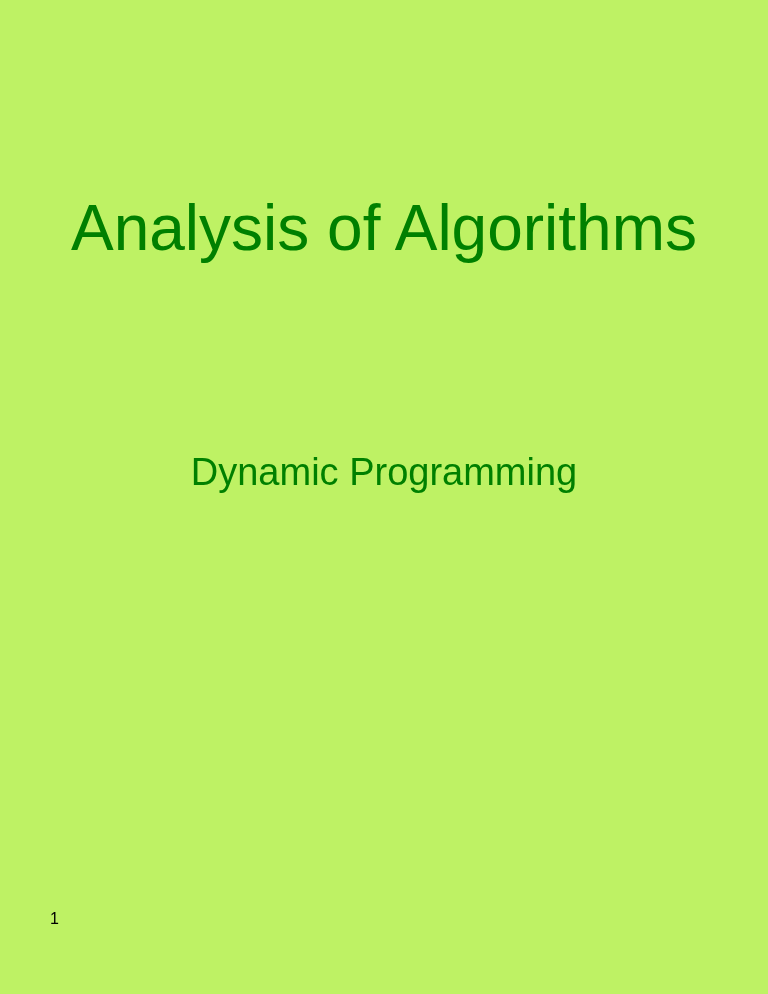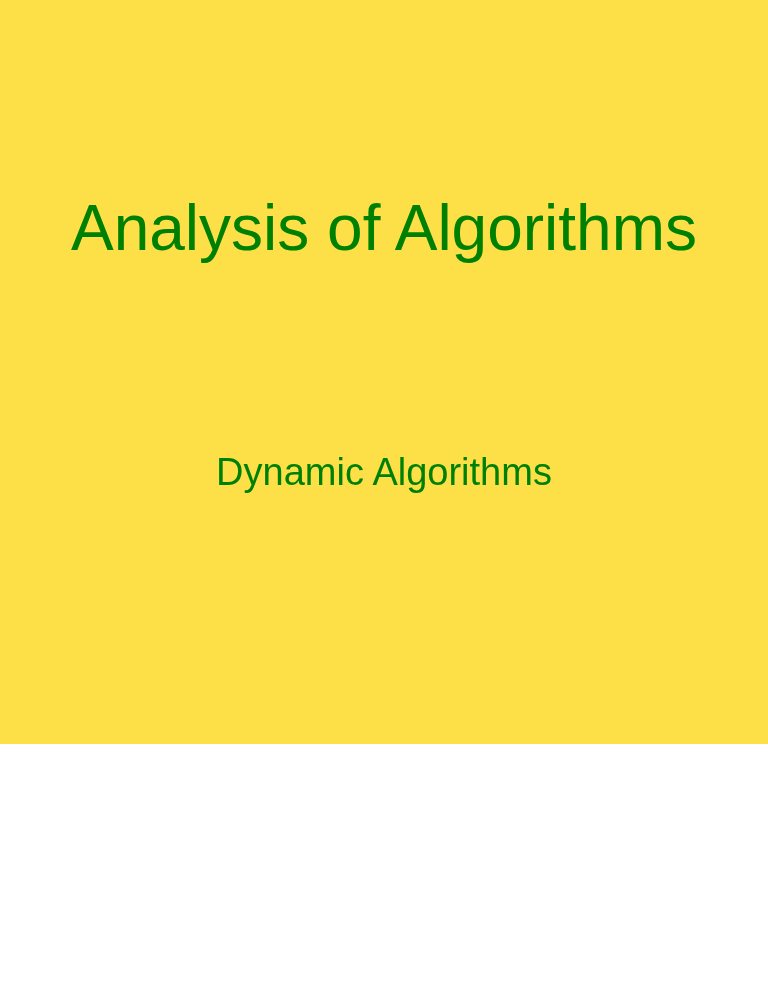--- a/index.html
+++ b/index.html
@@ -8,22 +8,22 @@
     background: #ffffff;
   }
 
   body {
     font-family: "Liberation Sans", sans-serif;
   }
 
   .slide {
     position: relative;
     width: 768px;
-    height: 744px;
-    background: #fde047;
+    height: 994px;
+    background: #bef264;
     overflow: hidden;
     margin: 0 auto;
   }
 
   
   .slide-title {
     position: absolute;
     left: 0;
     right: 0;
     top: 196px;
@@ -76,18 +76,18 @@
   }
 </style>
 </head>
 <body>
 
 <div class="slide">
 
   <h1 class="slide-title">Analysis of Algorithms</h1>
 
   <div class="subtitle-block">
-    <div class="subtitle-line-2">Dynamic Algorithms</div>
+    <div class="subtitle-line-2">Dynamic Programming</div>
   </div>
 
   <div class="page-number">1</div>
 
 </div>
 
 </body></html>

